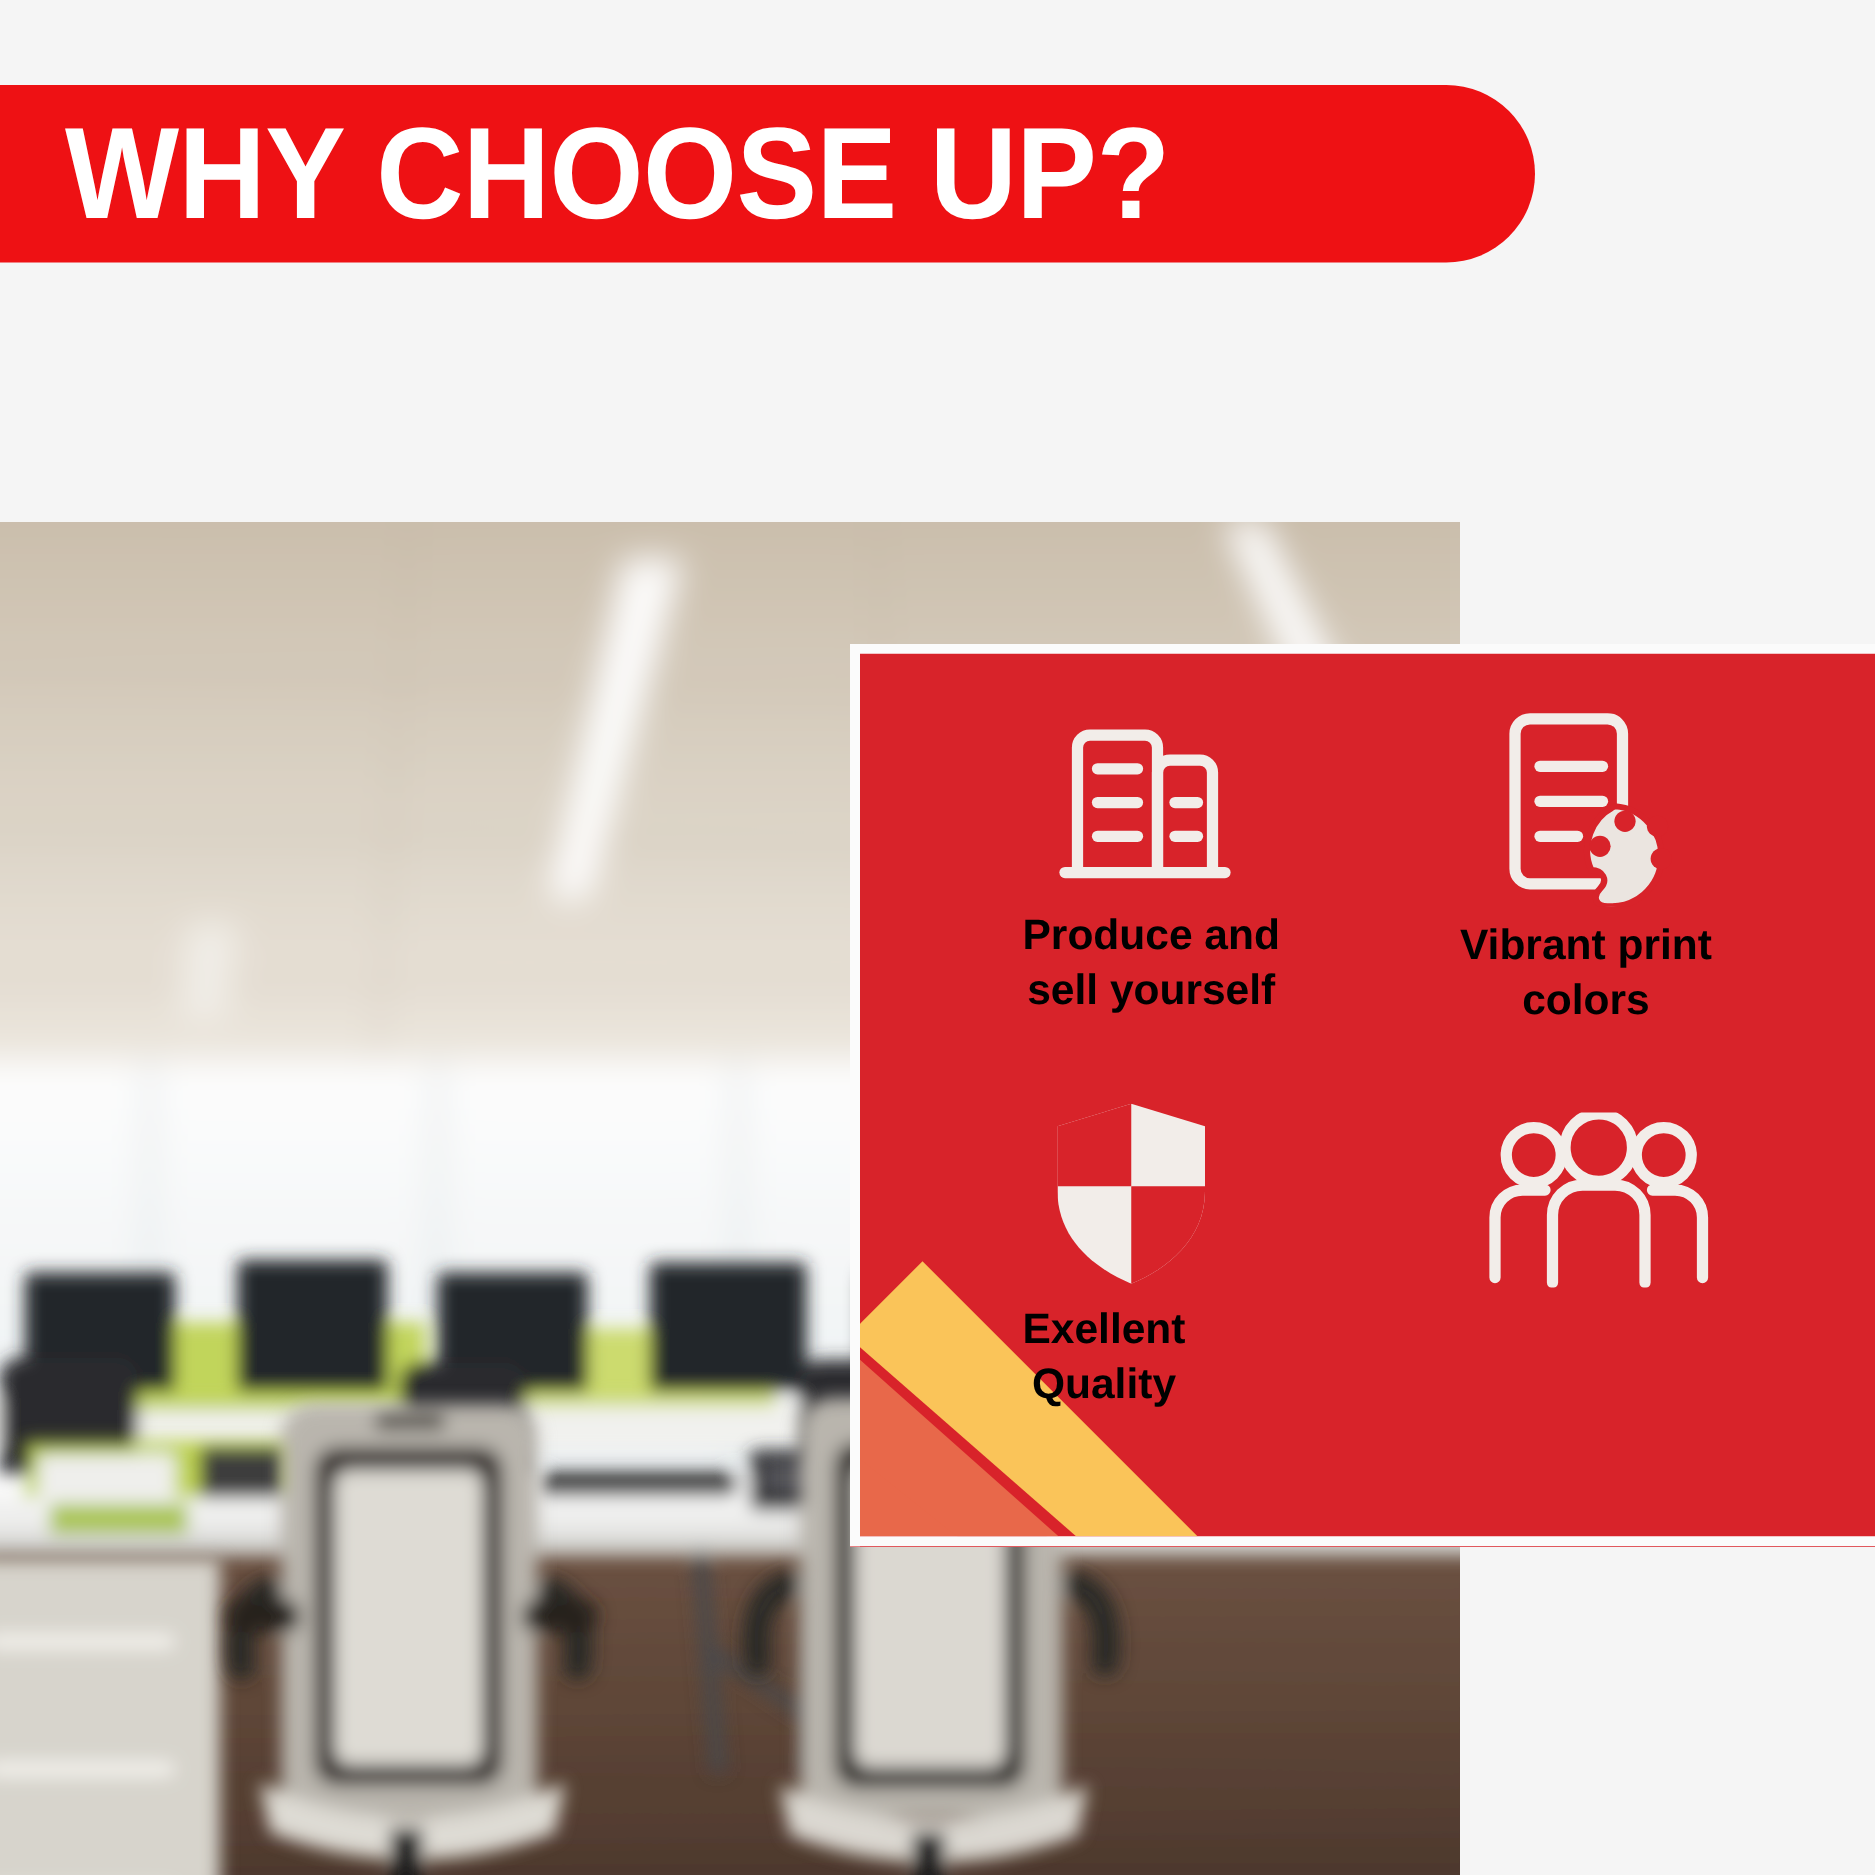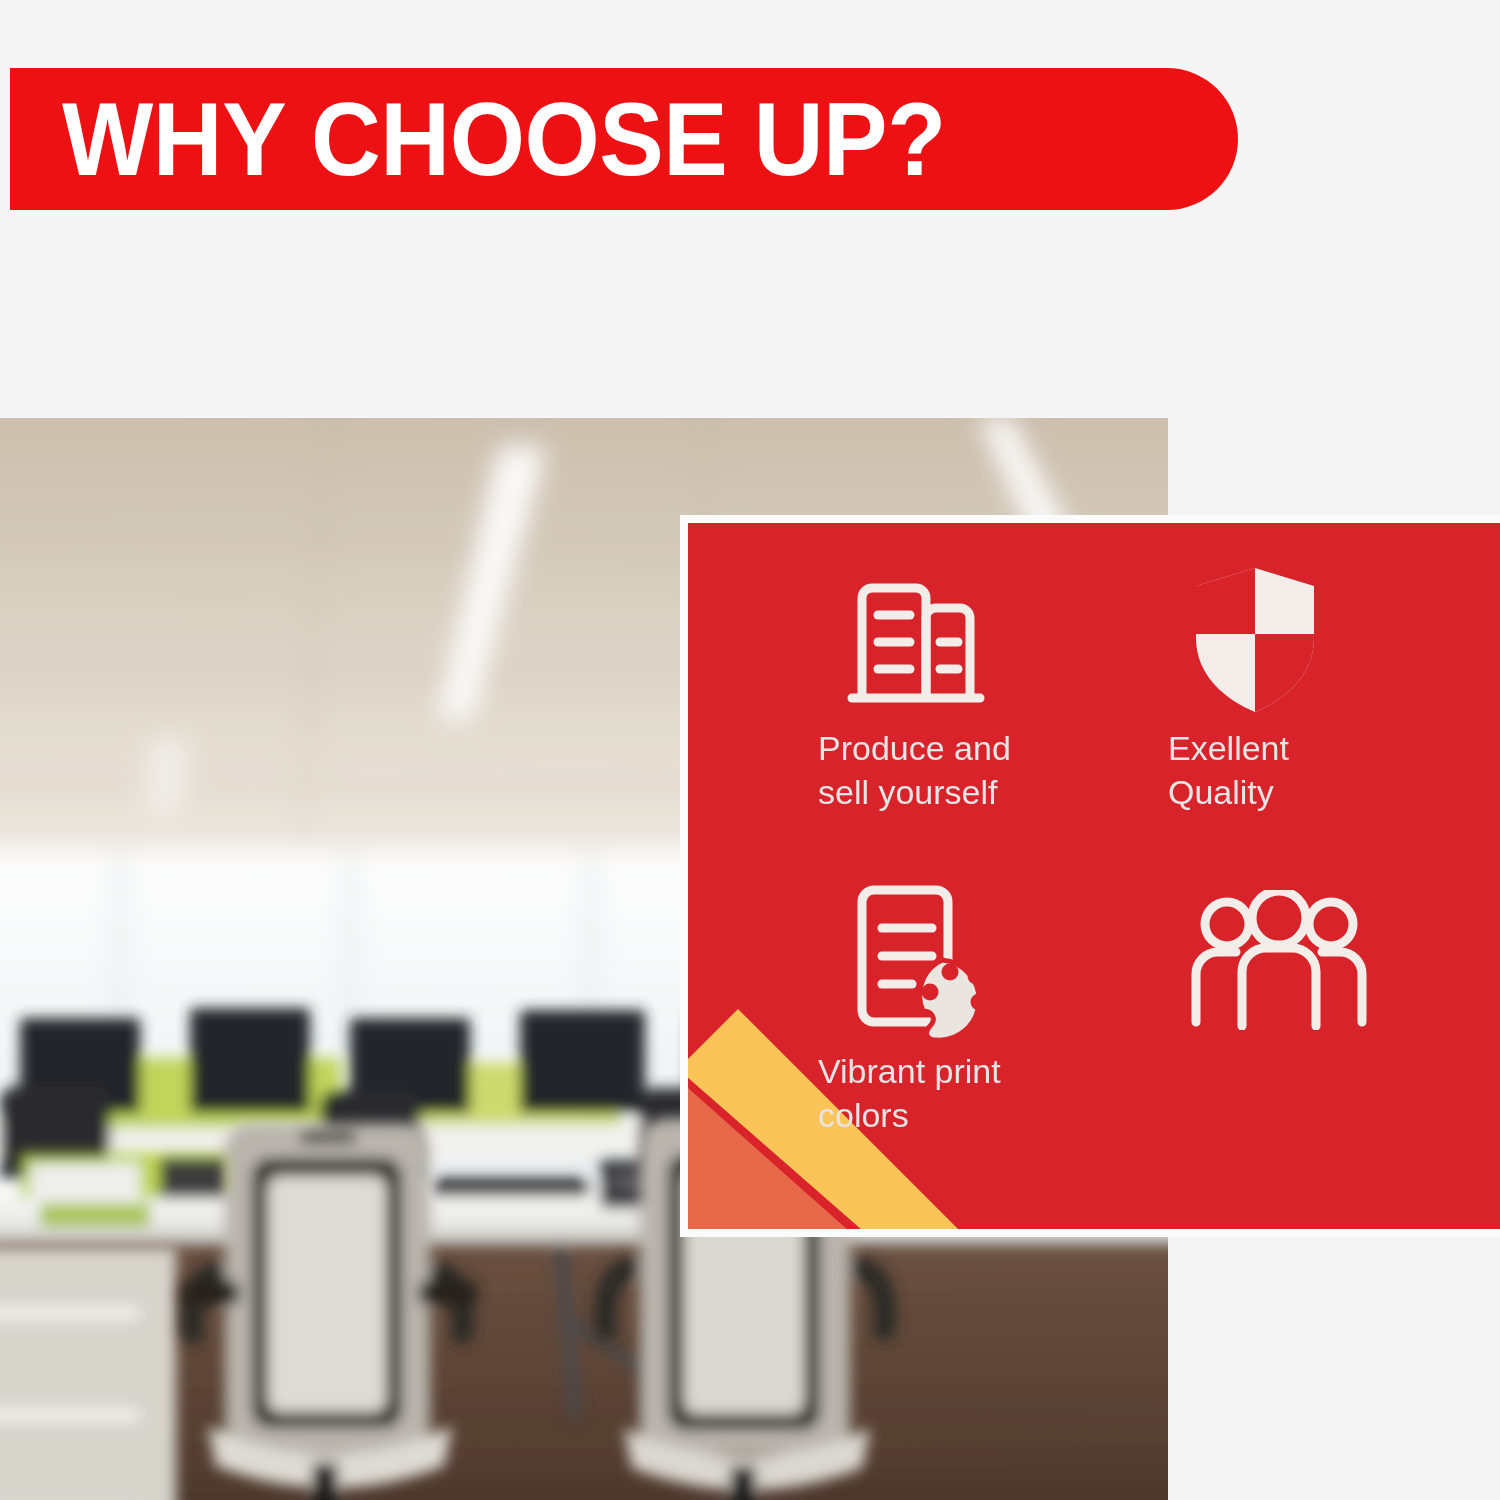--- a/index.html
+++ b/index.html
@@ -12,21 +12,21 @@
     height: 1500px;
     background: #f5f5f5;
     font-family: "Liberation Sans", sans-serif;
     overflow: hidden;
     position: relative;
   }
 
   
   .banner {
     position: absolute;
-    left: 10px;
+    left: 0;
     top: 68px;
     width: 1228px;
     height: 142px;
     background: #ee1114;
     border-radius: 0 71px 71px 0;
     display: flex;
     align-items: center;
     box-sizing: border-box;
     padding-left: 52px;
     z-index: 5;
@@ -102,25 +102,26 @@
   .feature-icon {
     height: 150px;
     display: flex;
     align-items: center;
     justify-content: center;
     margin-left: 22px;
     margin-bottom: 12px;
   }
   .feature-icon svg { display: block; }
   .feature-label {
-    color: #e5e5e5;
+    color: #000000;
     font-size: 34px;
     line-height: 1.28;
-    font-weight: 400;
+    font-weight: 700;
     white-space: pre-line;
+    text-align: center;
   }
 
   
   .row2 .feature-icon { height: 160px; margin-bottom: 10px; }
 </style>
 </head>
 <body>
 
 <div class="photo">
   <svg viewBox="0 0 1168 1082" preserveAspectRatio="xMidYMid slice">
@@ -308,39 +309,20 @@
           <path d="M38 72 H70"></path>
           <path d="M38 99 H70"></path>
           <path d="M100 72 H118"></path>
           <path d="M100 99 H118"></path>
         </svg>
       </div>
       <div class="feature-label">Produce and
 sell yourself</div>
     </div>
 
-    <div class="feature-cell">
-      <div class="feature-icon">
-        <svg width="130" height="152" viewBox="0 0 130 152">
-          <defs>
-            <clipPath id="shieldClip">
-              <path d="M65 4 L124 22 V74 c0 38 -30 62 -59 74 C36 136 6 112 6 74 V22 Z"></path>
-            </clipPath>
-          </defs>
-          <g clip-path="url(#shieldClip)">
-            <rect x="0" y="0" width="130" height="152" fill="#f2ede9"></rect>
-            <rect x="0" y="0" width="65" height="70" fill="#d8232a"></rect>
-            <rect x="65" y="70" width="65" height="82" fill="#d8232a"></rect>
-          </g>
-        </svg>
-      </div>
-      <div class="feature-label">Exellent
-Quality</div>
-    </div>
-
     <div class="feature-cell row2">
       <div class="feature-icon">
         <svg width="148" height="160" viewBox="0 0 148 160">
           <g fill="none" stroke="#f2ede9" stroke-width="9" stroke-linecap="round" stroke-linejoin="round">
             <path d="M22 22 a12 12 0 0 1 12 -12 h62 a12 12 0 0 1 12 12 v108 a12 12 0 0 1 -12 12 h-62 a12 12 0 0 1 -12 -12 Z"></path>
             <path d="M42 48 H92"></path>
             <path d="M42 76 H92"></path>
             <path d="M42 104 H72"></path>
           </g>
           <g>
@@ -351,20 +333,39 @@
               <circle cx="90" cy="112" r="8.5"></circle>
               <circle cx="139" cy="122" r="8.5"></circle>
             </g>
           </g>
         </svg>
       </div>
       <div class="feature-label">Vibrant print
 colors</div>
     </div>
 
+    <div class="feature-cell">
+      <div class="feature-icon">
+        <svg width="130" height="152" viewBox="0 0 130 152">
+          <defs>
+            <clipPath id="shieldClip">
+              <path d="M65 4 L124 22 V74 c0 38 -30 62 -59 74 C36 136 6 112 6 74 V22 Z"></path>
+            </clipPath>
+          </defs>
+          <g clip-path="url(#shieldClip)">
+            <rect x="0" y="0" width="130" height="152" fill="#f2ede9"></rect>
+            <rect x="0" y="0" width="65" height="70" fill="#d8232a"></rect>
+            <rect x="65" y="70" width="65" height="82" fill="#d8232a"></rect>
+          </g>
+        </svg>
+      </div>
+      <div class="feature-label">Exellent
+Quality</div>
+    </div>
+
     <div class="feature-cell row2">
       <div class="feature-icon">
         <svg width="178" height="140" viewBox="0 0 178 140" fill="none" stroke="#f2ede9" stroke-width="9" stroke-linecap="round" stroke-linejoin="round">
           <circle cx="37" cy="34" r="22"></circle>
           <path d="M6 132 V84 a22 22 0 0 1 22 -22 h18"></path>
           <circle cx="141" cy="34" r="22"></circle>
           <path d="M172 132 V84 a22 22 0 0 0 -22 -22 h-18"></path>
           <circle cx="89" cy="28" r="27"></circle>
           <path d="M52 136 V82 a24 24 0 0 1 24 -24 h26 a24 24 0 0 1 24 24 v54"></path>
         </svg>

